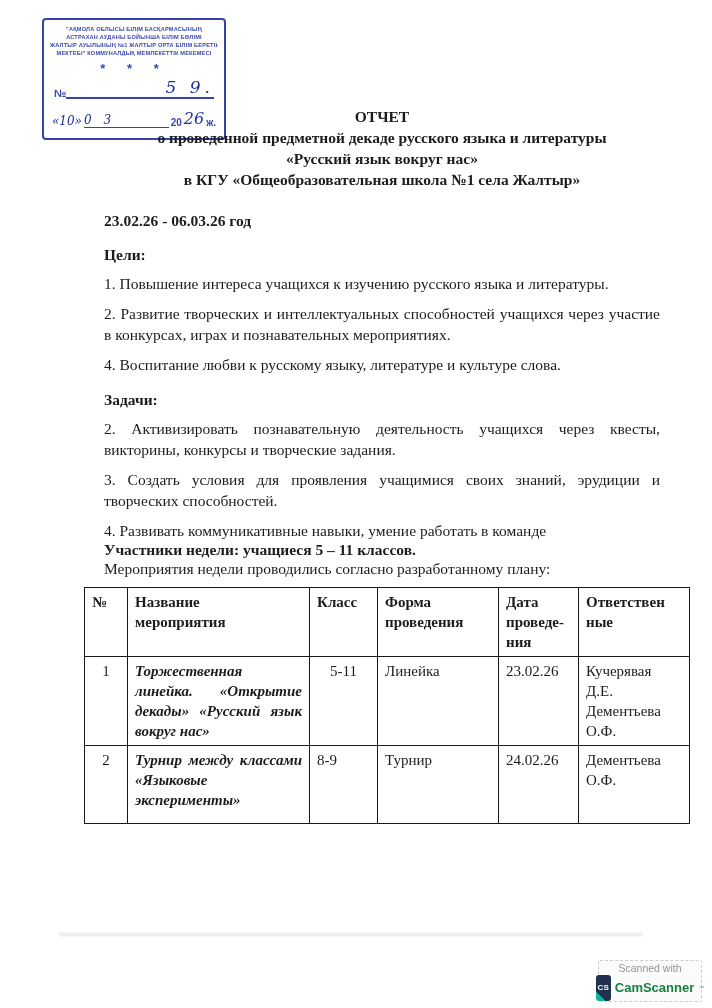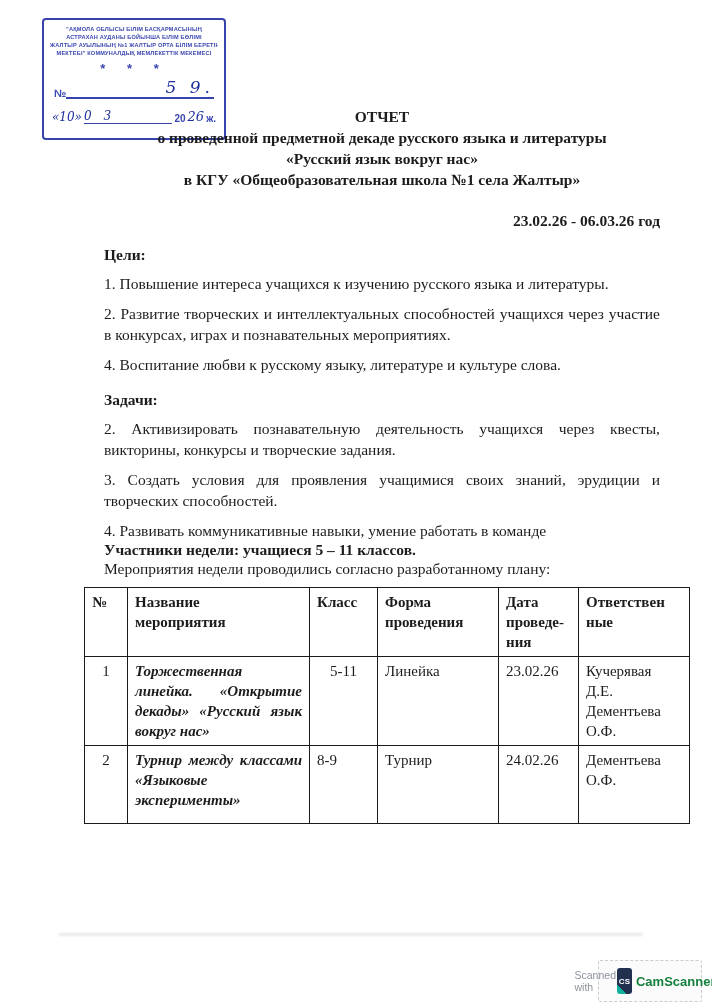--- a/index.html
+++ b/index.html
@@ -73,32 +73,32 @@
     align-items: flex-end;
     margin-top: 10px;
     padding: 0 2px;
     font-size: 10px;
     gap: 2px;
   }
   .stamp .date-day { font-size: 12px; }
   .stamp .d-line { flex: 1; border-bottom: 1.5px solid #3543ab; text-align: left; }
   .stamp .date-month { font-size: 12px; letter-spacing: 4px; }
   .stamp .date-year-print { font-weight: bold; font-size: 10px; }
-  .stamp .date-year-hand { font-size: 13px; }
+  .stamp .date-year-hand { font-size: 16px; }
   .stamp .date-suffix { font-weight: bold; font-size: 10px; }
 
   
   .content {
     position: absolute;
     left: 0; top: 0;
     width: 712px;
     padding: 106px 52px 0 104px;
   }
   .title-block { text-align: center; font-weight: bold; font-size: 15.5px; line-height: 21px; }
-  .date-range { text-align: right; font-weight: bold; font-size: 15.5px; margin-top: 22px; }
+  .date-range { text-align: left; font-weight: bold; font-size: 15.5px; margin-top: 22px; }
 
   .section-heading { font-weight: bold; font-size: 15.5px; margin-top: 16px; }
   p.item {
     font-size: 15.5px;
     line-height: 21px;
     margin-top: 9px;
     text-align: justify;
     text-align-last: left;
   }
   .participants { font-weight: bold; font-size: 15.5px; }
@@ -155,21 +155,21 @@
   
   .cs-badge {
     position: absolute;
     left: 598px; top: 960px;
     width: 104px; height: 42px;
     background: #fbfbfc;
     border: 1px dashed #c9cdd2;
     border-radius: 2px;
     font-family: "Liberation Sans", sans-serif;
     display: flex;
-    flex-direction: row;
+    flex-direction: column;
     align-items: center;
     justify-content: center;
     gap: 1px;
   }
   .cs-scanned { font-size: 10.5px; color: #8d939c; line-height: 12px; }
   .cs-row { display: flex; align-items: center; gap: 4px; }
   .cs-logo {
     width: 15px; height: 26px;
     border-radius: 3px;
     background: linear-gradient(45deg, #10b29b 24%, #22304f 24%);

